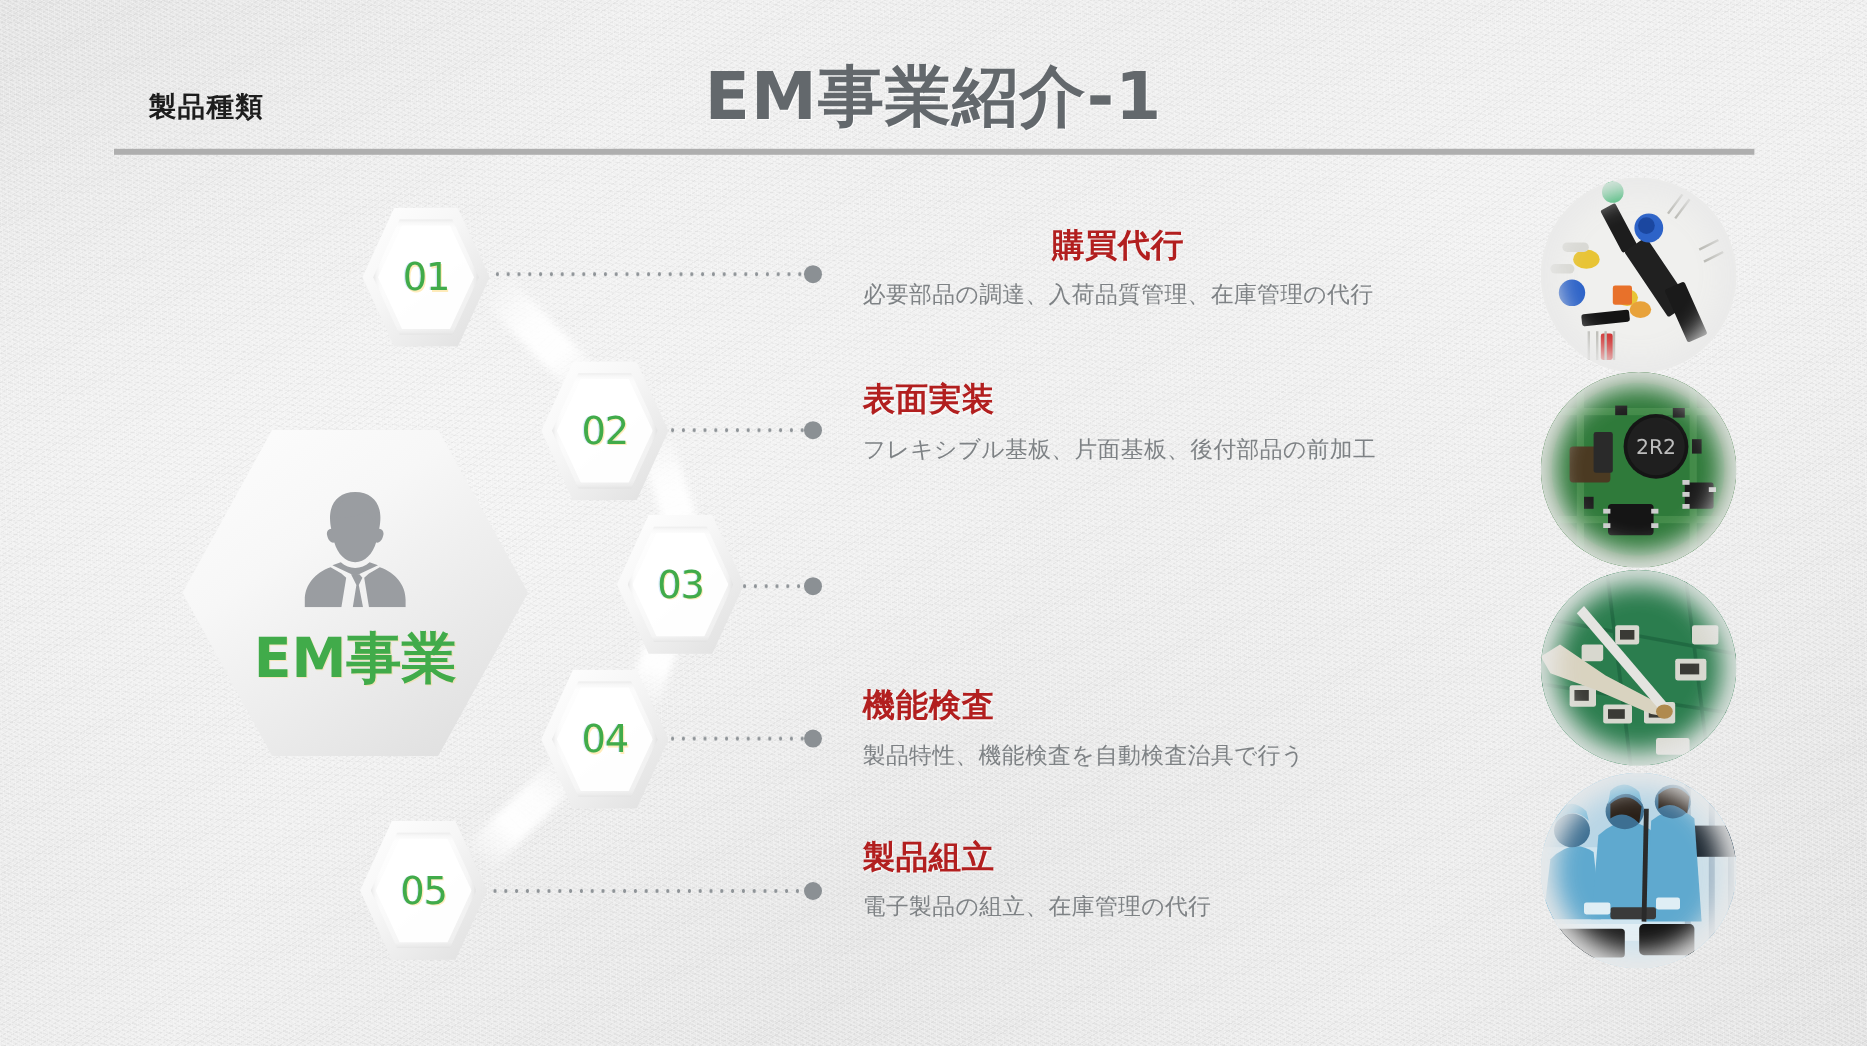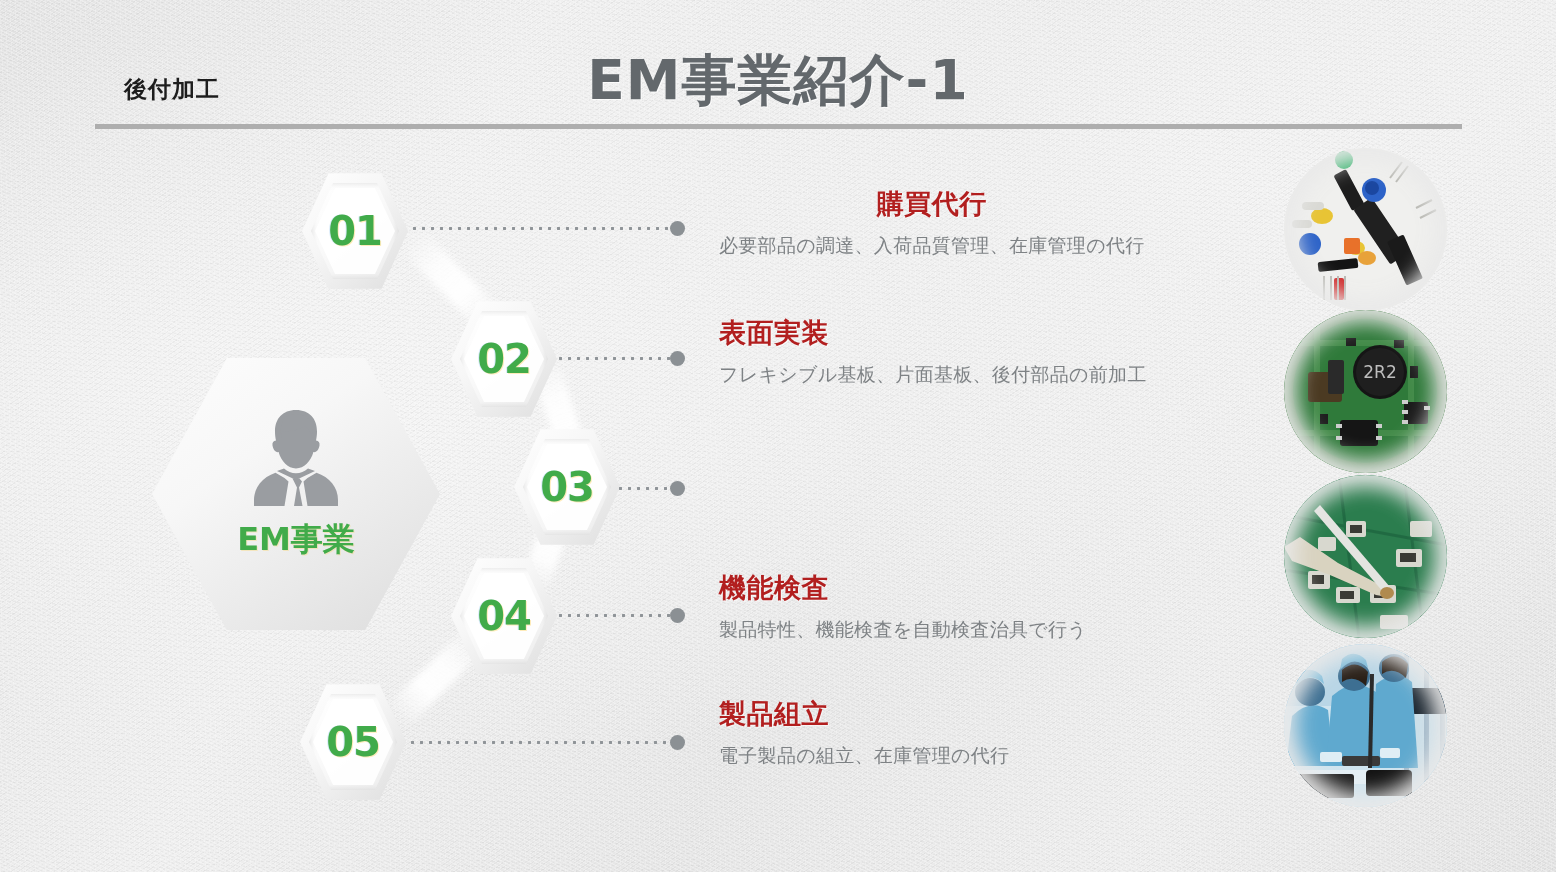--- a/index.html
+++ b/index.html
@@ -65,21 +65,21 @@
   }
   .numhex .innerline{
     position:absolute;left:4px;top:5px;right:4px;bottom:5px;
     clip-path:polygon(25% 1%,75% 1%,100% 50%,75% 99%,25% 99%,0% 50%);
     background:rgba(255,255,255,.9);
   }
   .numhex .num{
     position:absolute;inset:0;
     display:flex;align-items:center;justify-content:center;
     font-family:"DejaVu Sans","Liberation Sans",sans-serif;
-    font-size:40px;font-weight:bold;
+    font-size:32px;font-weight:normal;
     color:#41ab4a;
     letter-spacing:-1px;
     text-shadow:1px 1px 0 rgba(255,200,60,.35), -1px 0 0 rgba(60,150,230,.20);
   }
 
   
   .band{
     position:absolute;
     background:linear-gradient(90deg,rgba(255,255,255,.0) 0%,rgba(255,255,255,.85) 35%,rgba(255,255,255,.95) 65%,rgba(255,255,255,.0) 100%);
     filter:blur(3px);
@@ -91,21 +91,21 @@
   .bighex .bigshape{
     position:absolute;inset:0;
     clip-path:polygon(26% 0%,74% 0%,100% 50%,74% 100%,26% 100%,0% 50%);
     background:linear-gradient(145deg,#fdfdfd 0%,#f7f7f7 35%,#e7e7e7 75%,#dcdcdc 100%);
     filter:drop-shadow(8px 12px 14px rgba(130,130,130,.40));
   }
   .bighex .label{
     position:absolute;left:0;right:0;top:160px;
     text-align:center;
     font-family:"DejaVu Sans","Liberation Sans",sans-serif;
-    font-size:32px;font-weight:bold;color:#41ab4a;
+    font-size:46px;font-weight:bold;color:#41ab4a;
     text-shadow:1px 1px 0 rgba(255,210,80,.30);
   }
   .bighex .person{
     position:absolute;left:50%;top:46px;transform:translateX(-50%);
     width:104px;height:102px;
   }
 
   
   .dots{
     position:absolute;height:5px;
@@ -145,21 +145,21 @@
     box-shadow:inset 0 0 20px 12px rgba(233,233,233,.95);
     pointer-events:none;
   }
 </style>
 </head>
 <body>
 
 <div id="slide">
   <div id="noise"></div>
 
-  <div class="kicker">後付加工</div>
+  <div class="kicker">製品種類</div>
   <div class="maintitle">EM事業紹介-1</div>
   <div class="rule"></div>
 
   <div class="band" style="left:392px;top:266px;width:120px;height:30px;transform:rotate(46deg);"></div>
   <div class="band" style="left:508px;top:398px;width:104px;height:28px;transform:rotate(72deg);"></div>
   <div class="band" style="left:500px;top:528px;width:100px;height:28px;transform:rotate(110deg);"></div>
   <div class="band" style="left:378px;top:662px;width:118px;height:30px;transform:rotate(135deg);"></div>
 
   <div class="bighex">
     <div class="bigshape"></div>

